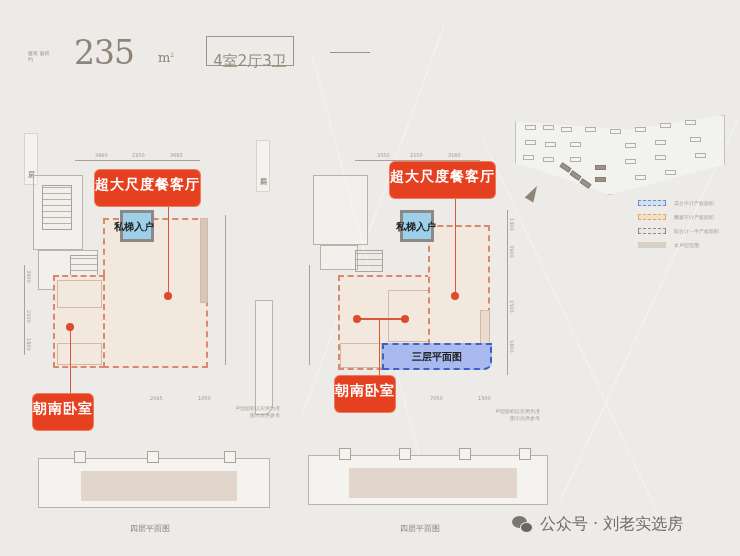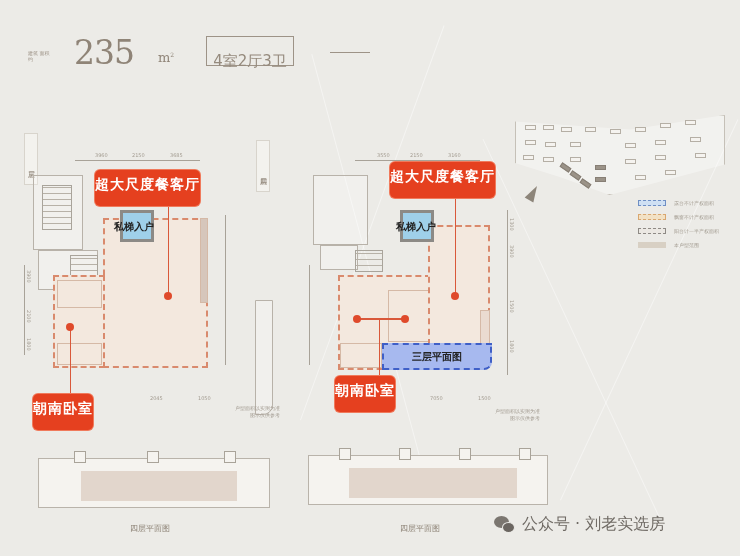--- a/index.html
+++ b/index.html
@@ -67,21 +67,21 @@
   .legend-row { display: flex; align-items: center; height: 14px; }
   .legend-sw { width: 28px; height: 6px; margin-right: 8px; }
   .legend-text { font-size: 5px; color: #a39c91; }
 
   
   .strip { position: absolute; height: 50px; border: 1px solid #b9b3aa; background: #f5f3ef; }
   .strip .fill { position: absolute; top: 12px; bottom: 6px; background: #e2d6cc; }
   .strip .notch { position: absolute; top: -8px; width: 12px; height: 12px; border: 1px solid #a9a399; background: #f5f3ef; }
   .strip-caption { position: absolute; font-family: "DejaVu Serif", serif; font-size: 8px; color: #8e8477; }
 
-  .watermark { position: absolute; left: 494px; top: 514px; display: flex; align-items: center; font-size: 16px; color: #6f6a64; }
+  .watermark { position: absolute; left: 512px; top: 514px; display: flex; align-items: center; font-size: 16px; color: #6f6a64; }
   .wm-icon { width: 22px; height: 18px; position: relative; margin-right: 6px; }
   .wm-icon .b1 { position: absolute; left: 0; top: 0; width: 15px; height: 12px; border-radius: 50%; background: #7b7670; }
   .wm-icon .b2 { position: absolute; left: 8px; top: 6px; width: 13px; height: 11px; border-radius: 50%; background: #6b6661; border: 1px solid #ecebe7; }
 </style>
 </head>
 <body>
 
 <div>
   <div class="bg-leaf" style="left:300px;top:0;transform:rotate(20deg)"></div>
   <div class="bg-leaf" style="left:420px;top:40px;transform:rotate(-15deg)"></div>

